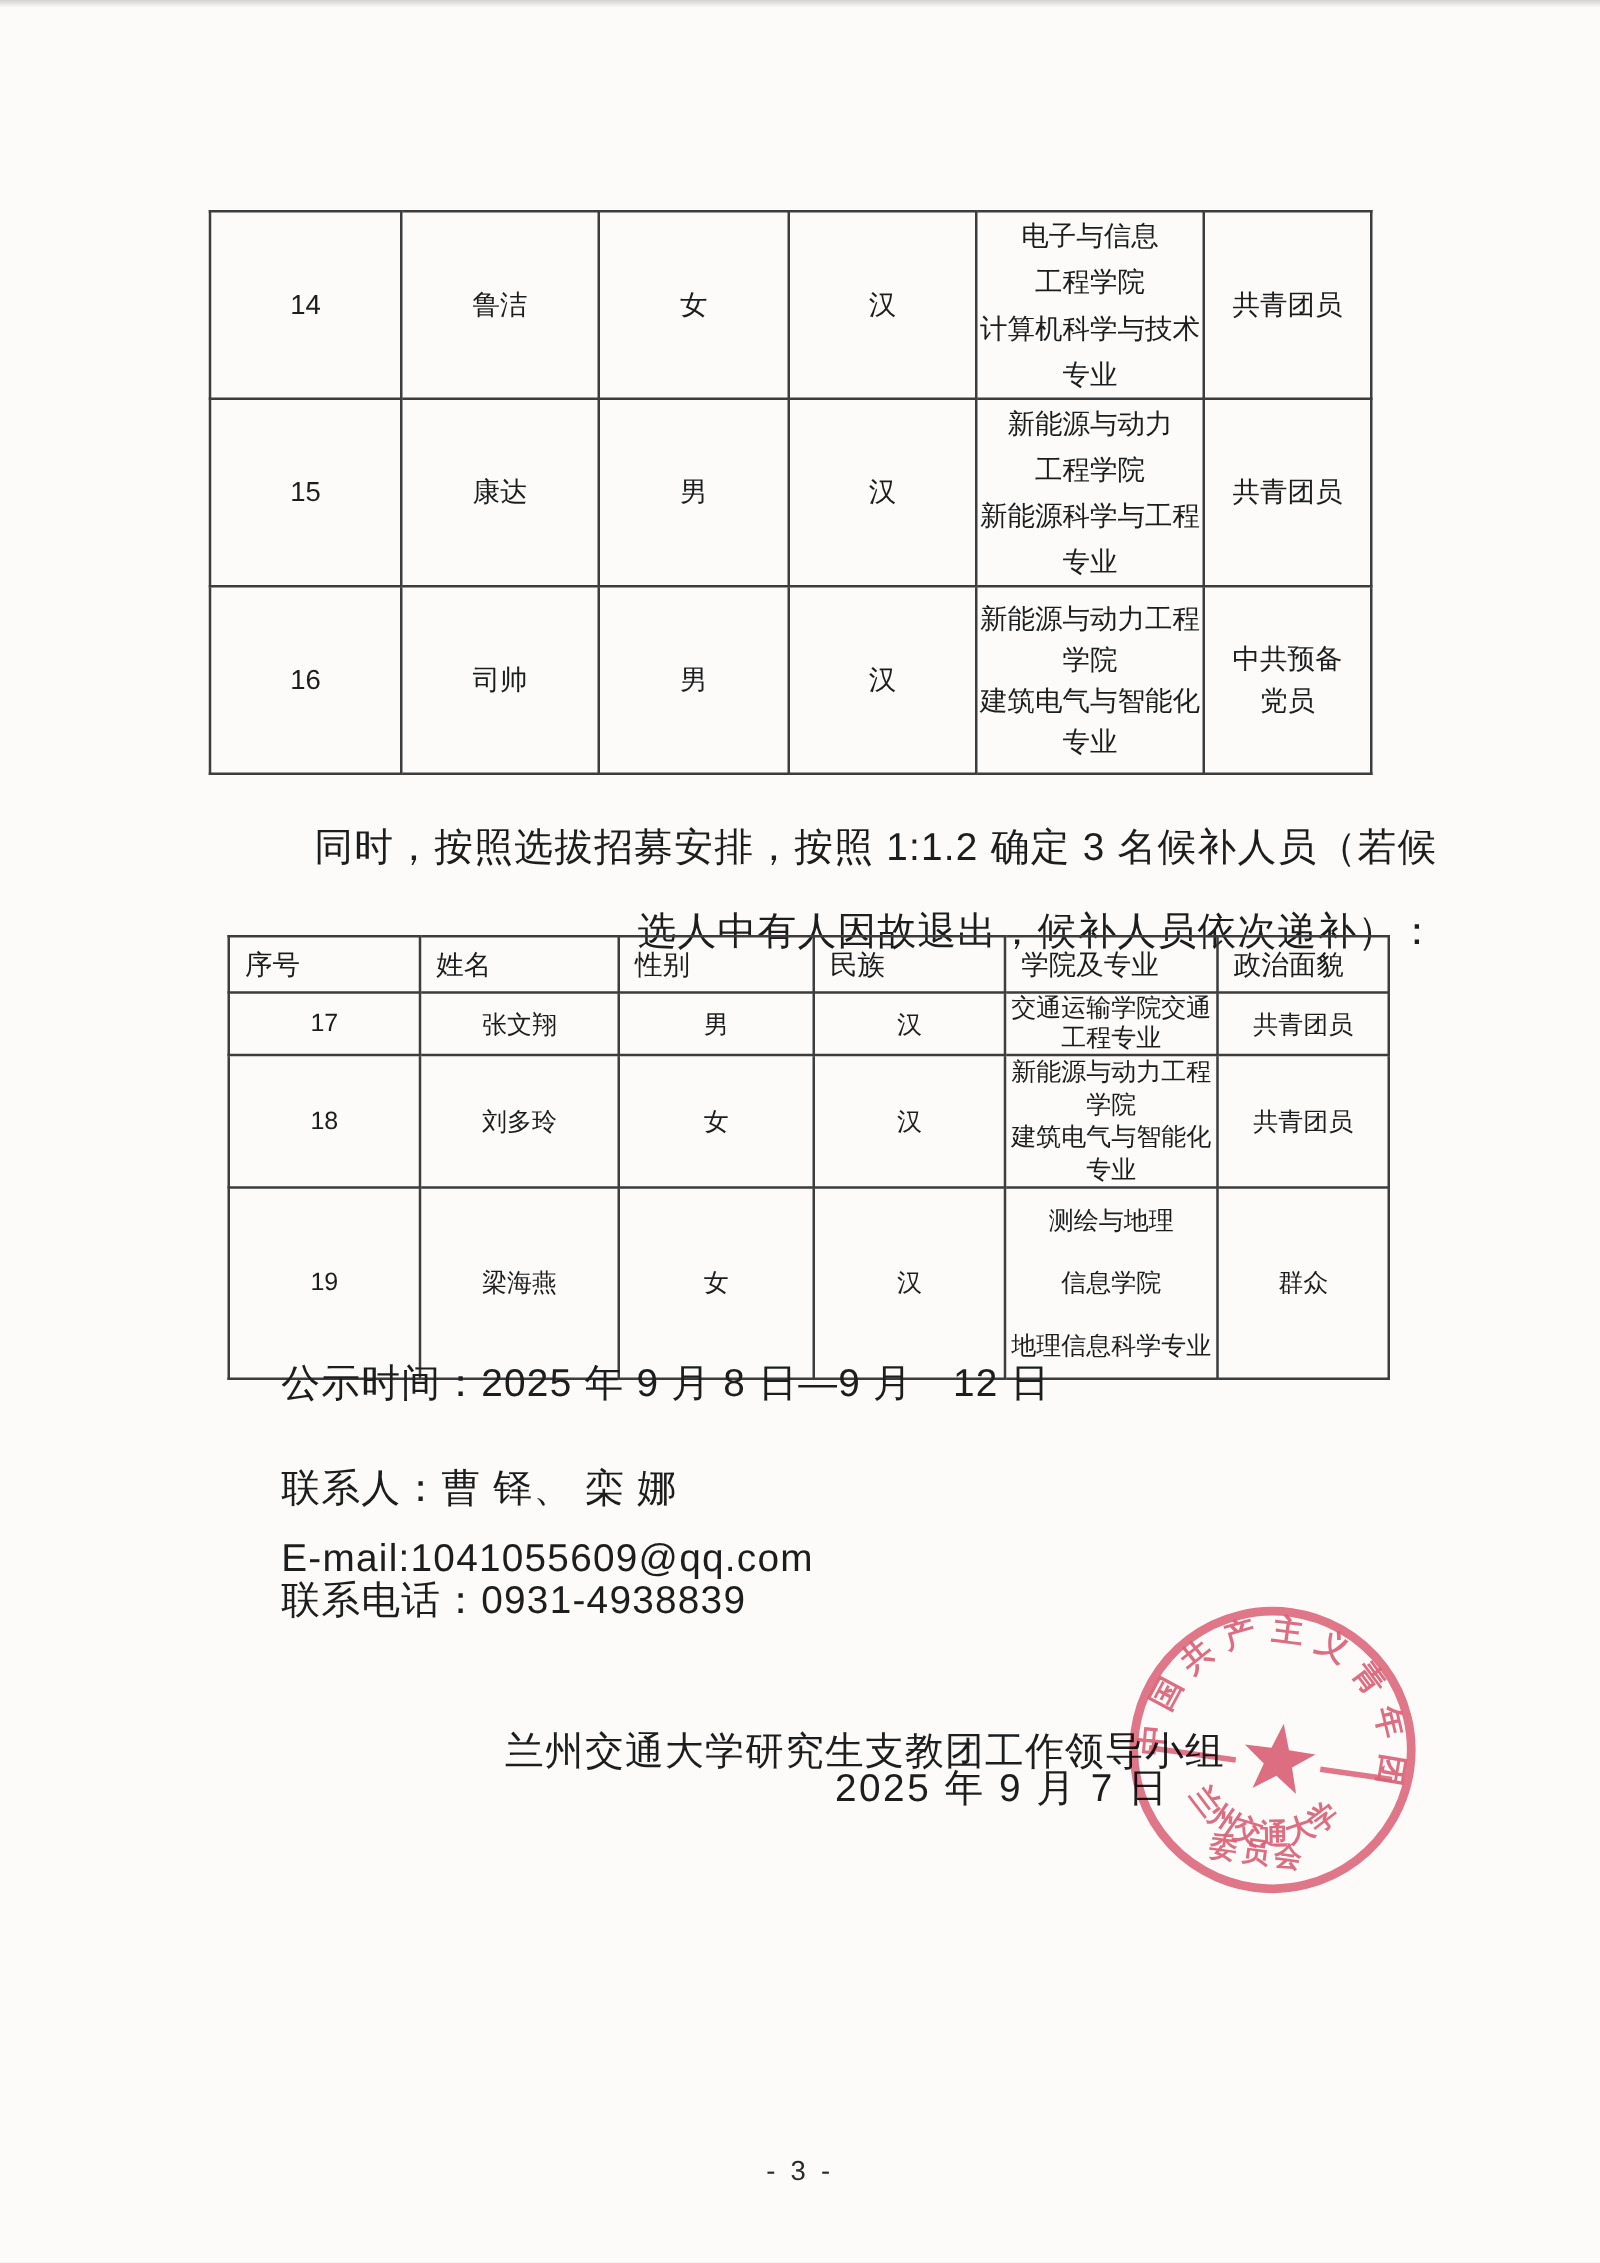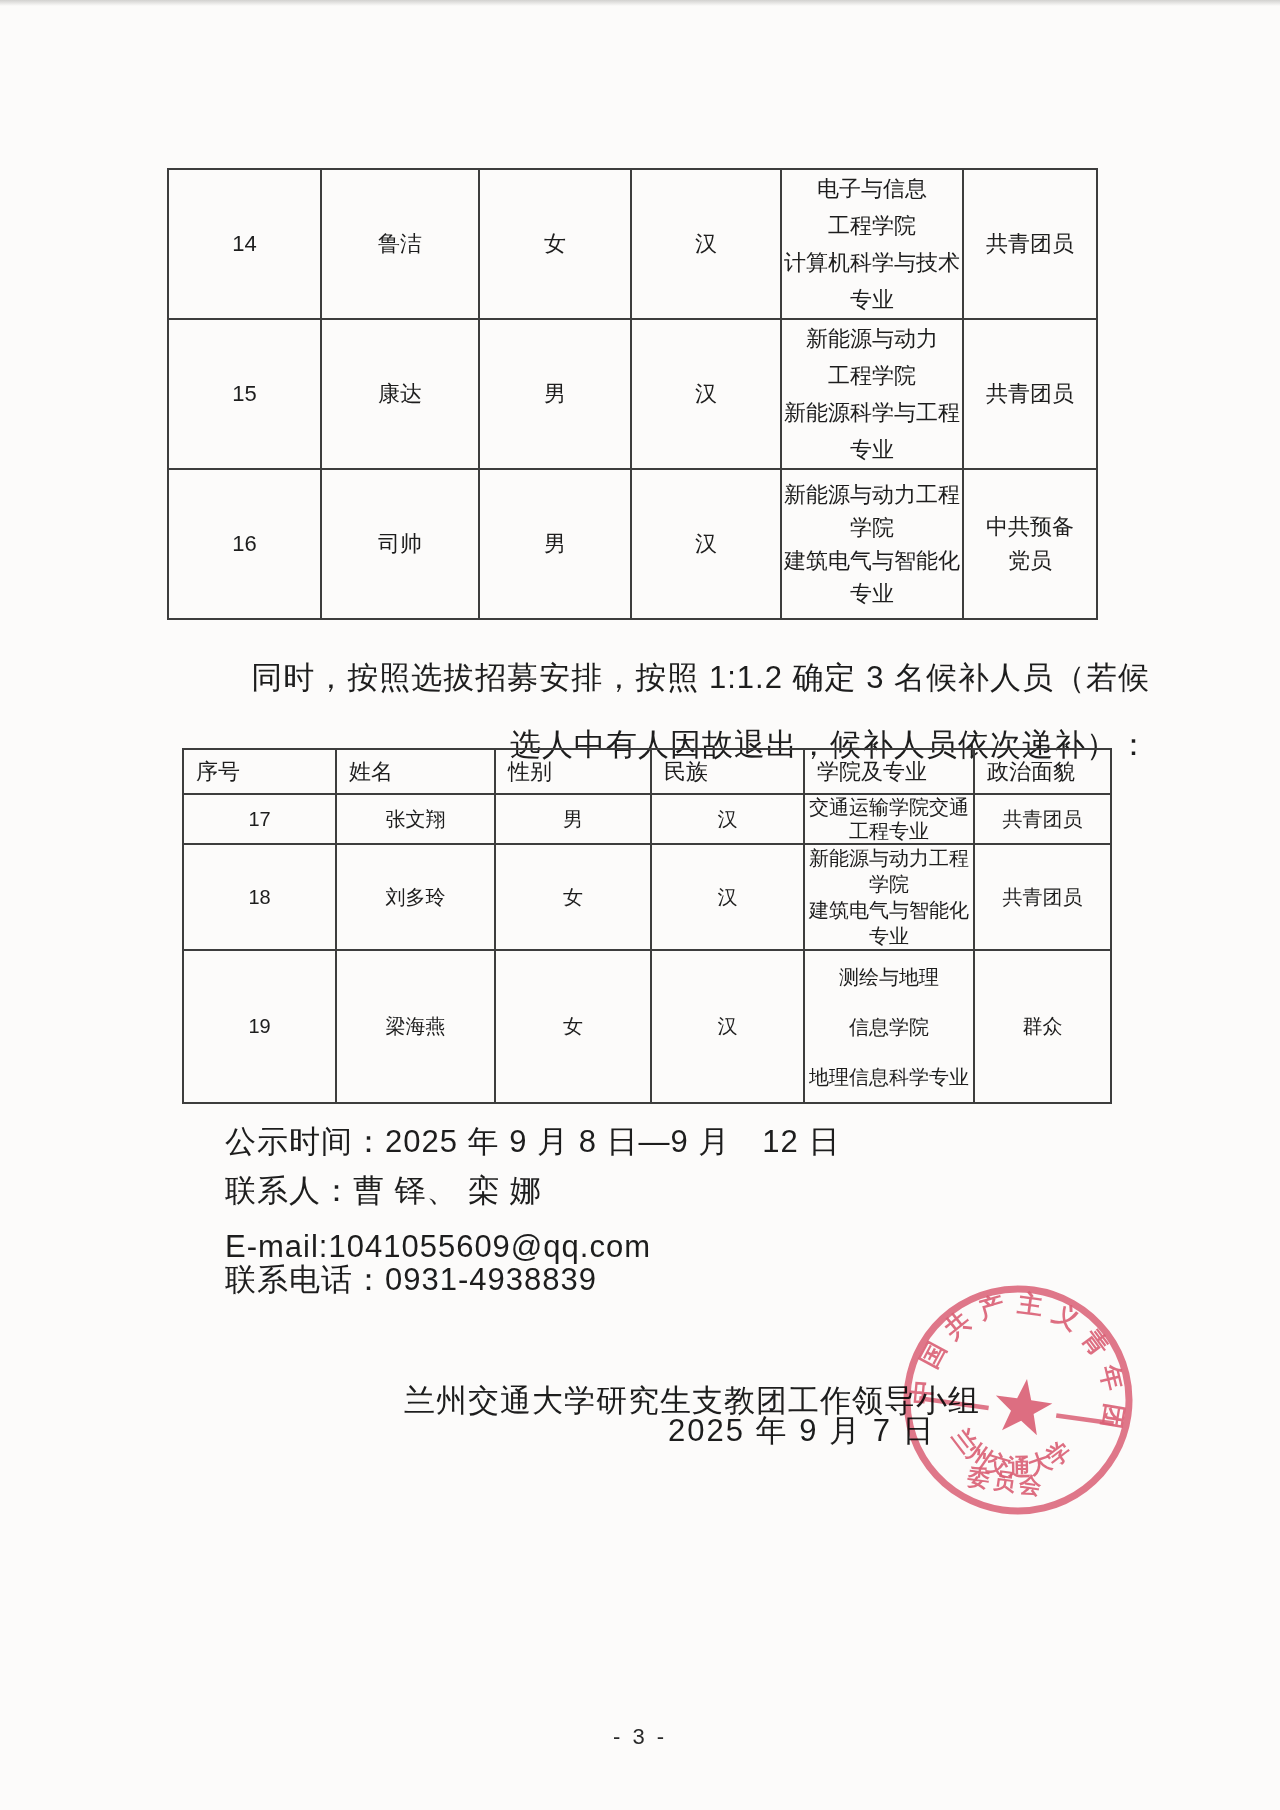--- a/index.html
+++ b/index.html
@@ -38,21 +38,21 @@
   .c17 { line-height:24px; }
   .c18 { line-height:26px; }
   .c19 { line-height:50px; }
 
   .para {
     position:absolute; left:128px; top:644px; width:1022px;
     font-size:31px; line-height:67px; text-indent:104px; letter-spacing:1px;text-align:right;
   }
 
   .contact-line { position:absolute; left:225px; font-size:31px; letter-spacing:1px; white-space:nowrap; }
-  .l-publicity { top:1121px; }
+  .l-publicity { top:1086px; }
   .l-person    { top:1170px;text-align:right; }
   .l-phone     { top:1230px;margin-top:29px; }
   .l-email     { top:1229px; }
 
   .sig-org  { position:absolute; left:404px; top:1352px; font-size:31px; letter-spacing:1px; white-space:nowrap;margin-top:28px; }
   .sig-date { position:absolute; left:668px; top:1410px; font-size:31px; letter-spacing:2px; white-space:nowrap; }
 
   .page-num { position:absolute; top:1724px; left:0; width:100%; text-align:center; font-size:22px; letter-spacing:3px; color:#2a2a2a; }
 
   .stamp {

